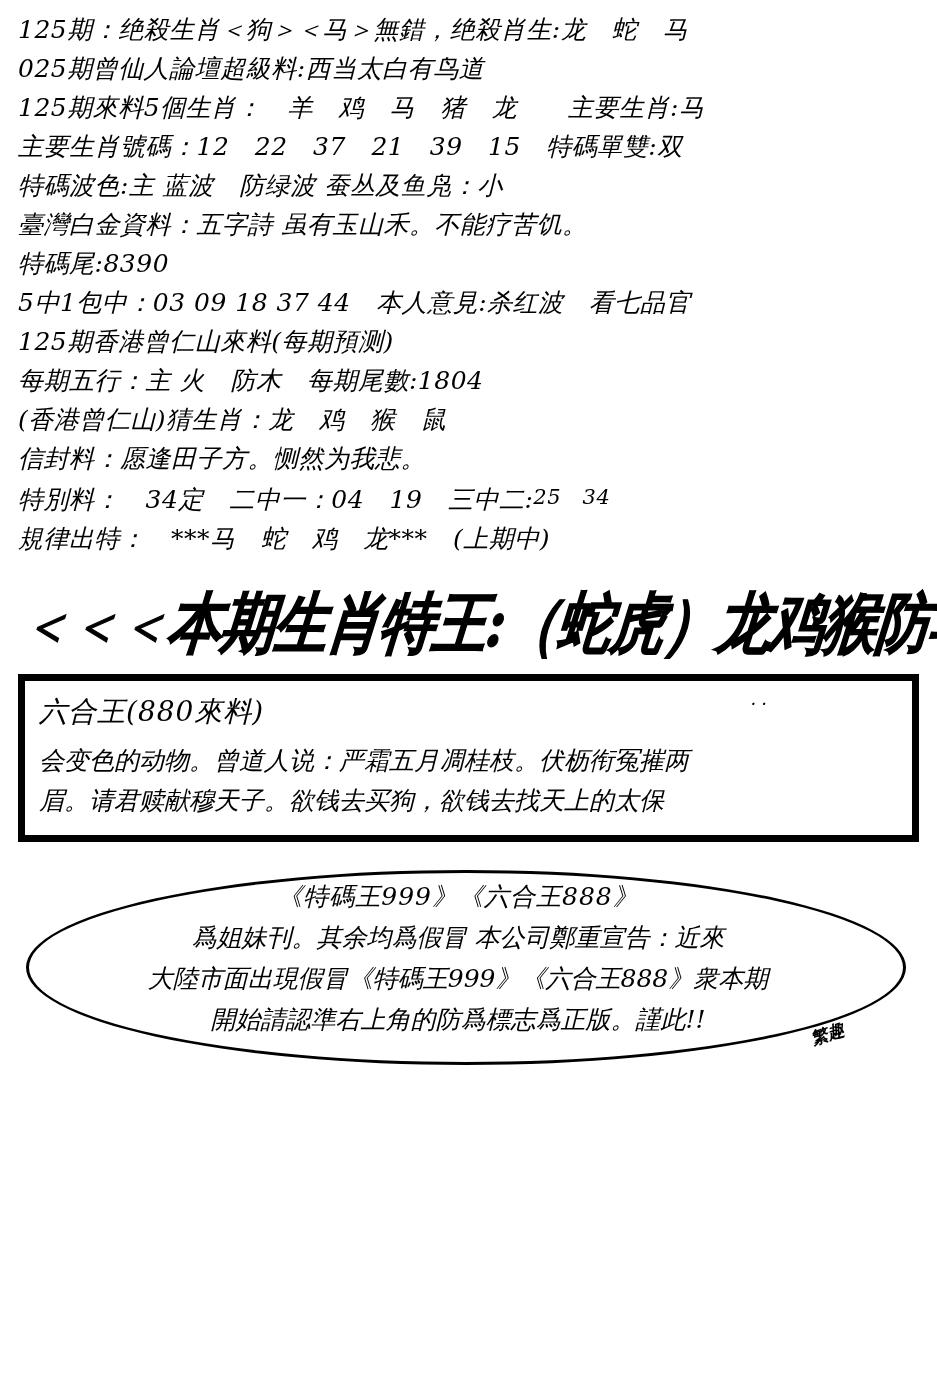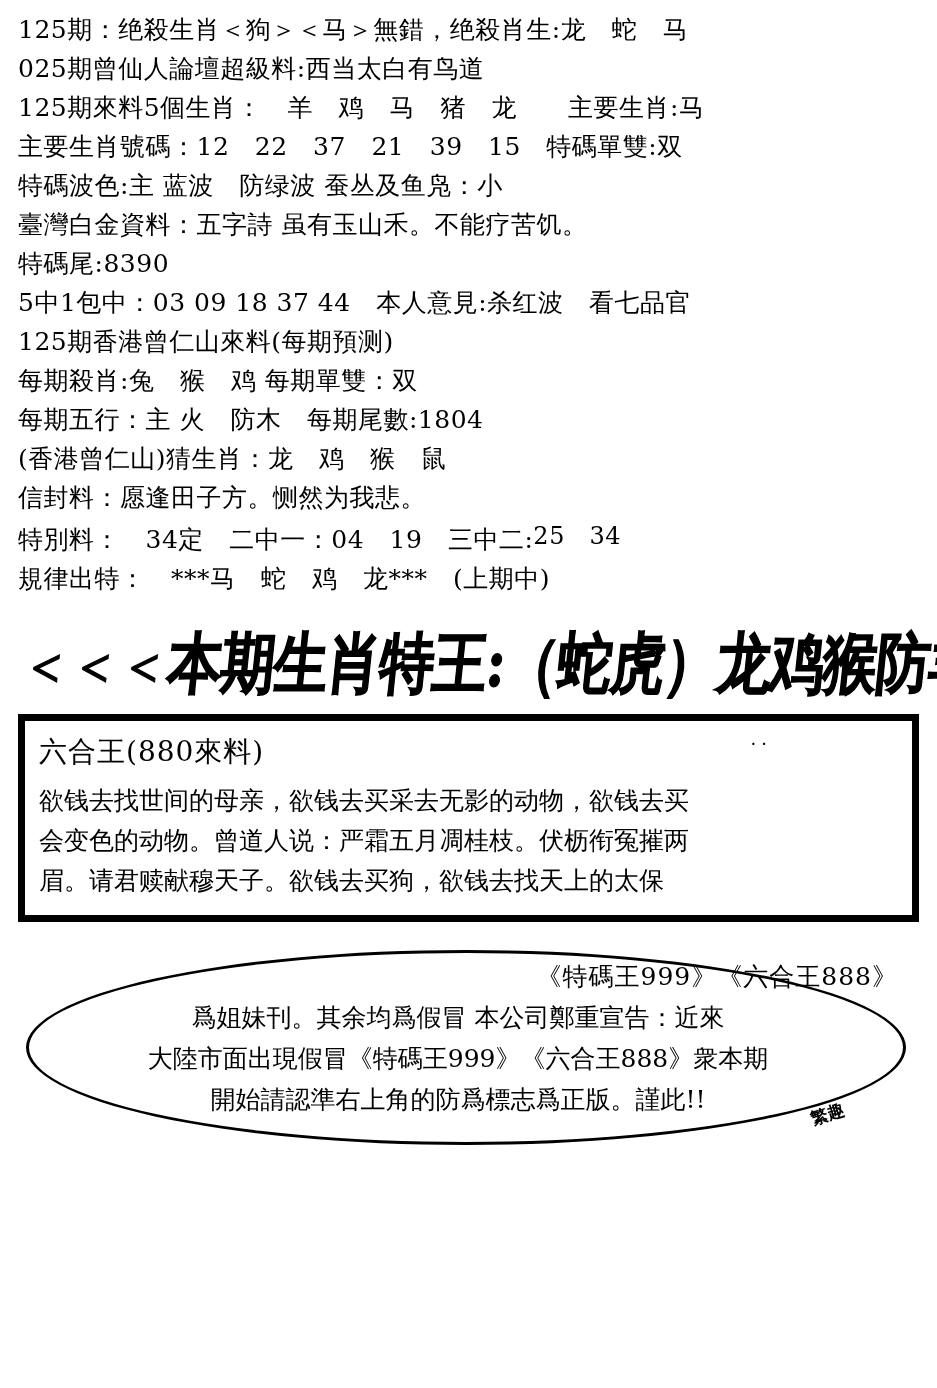--- a/index.html
+++ b/index.html
@@ -14,33 +14,34 @@
     color: #000000;
     position: relative;
     overflow: hidden;
   }
   .page {
     position: relative;
     width: 937px;
     height: 1388px;
     box-sizing: border-box;
     padding: 10px 18px 0 18px;
+    font-style: italic;
   }
 
   
   .lines {
     font-size: 25px;
     line-height: 39px;
     letter-spacing: 0.5px;
   }
   .line {
     white-space: nowrap;
   }
   .sup {
-    font-size: 24px;
+    font-size: 21px;
     vertical-align: 4px;
     text-align: right;
   }
 
   
   .headline-wrap {
     margin-top: 14px;
     height: 96px;
     position: relative;
   }
@@ -109,21 +110,21 @@
   }
   .ellipse-inner {
     position: absolute;
     left: 0;
     top: 6px;
     width: 880px;
     text-align: center;
     font-size: 25px;
     line-height: 41px;
   }
-  .ellipse-inner .l1 { letter-spacing: 1px; text-align: right; }
+  .ellipse-inner .l1 { letter-spacing: 1px; }
   .stamp {
     position: absolute;
     right: 60px;
     bottom: 8px;
     width: 52px;
     height: 52px;
     font-size: 17px;
     line-height: 17px;
     text-align: center;
     transform: rotate(-18deg);
@@ -139,37 +140,35 @@
   <div class="lines">
     <div class="line">125期：绝殺生肖＜狗＞＜马＞無錯，绝殺肖生:龙　蛇　马</div>
     <div class="line">025期曾仙人論壇超級料:西当太白有鸟道</div>
     <div class="line">125期來料5個生肖：　羊　鸡　马　猪　龙　　主要生肖:马</div>
     <div class="line">主要生肖號碼：12　22　37　21　39　15　特碼單雙:双</div>
     <div class="line">特碼波色:主 蓝波　防绿波 蚕丛及鱼凫：小</div>
     <div class="line">臺灣白金資料：五字詩 虽有玉山禾。不能疗苦饥。</div>
     <div class="line">特碼尾:8390</div>
     <div class="line">5中1包中：03 09 18 37 44　本人意見:杀红波　看七品官</div>
     <div class="line">125期香港曾仁山來料(每期預测)</div>
-    <div class="line">每期殺肖:兔　猴　鸡 每期單雙：双</div>
     <div class="line">每期五行：主 火　防木　每期尾數:1804</div>
     <div class="line">(香港曾仁山)猜生肖：龙　鸡　猴　鼠</div>
     <div class="line">信封料：愿逢田子方。恻然为我悲。</div>
     <div class="line"><span>特別料：　34定　二中一：04　19　三中二:</span><span class="sup">25　34</span></div>
     <div class="line">規律出特：　***马　蛇　鸡　龙***　(上期中)</div>
   </div>
 
   <div class="headline-wrap">
     <div class="headline"><span class="ang">＜＜＜</span><span>本期生肖特王:（蛇虎）龙鸡猴防羊牛猪</span></div>
   </div>
 
   <div class="box">
     <div class="box-dots">··</div>
     <div class="box-title">六合王(880來料)</div>
     <div class="box-lines">
-      <div>欲钱去找世间的母亲，欲钱去买采去无影的动物，欲钱去买</div>
       <div>会变色的动物。曾道人说：严霜五月凋桂枝。伏枥衔冤摧两</div>
       <div>眉。请君赎献穆天子。欲钱去买狗，欲钱去找天上的太保</div>
     </div>
   </div>
 
   <div class="ellipse-area">
     <div class="ellipse"></div>
     <div class="ellipse-inner">
       <div class="l1">《特碼王999》《六合王888》</div>
       <div>爲姐妹刊。其余均爲假冒 本公司鄭重宣告：近來</div>

